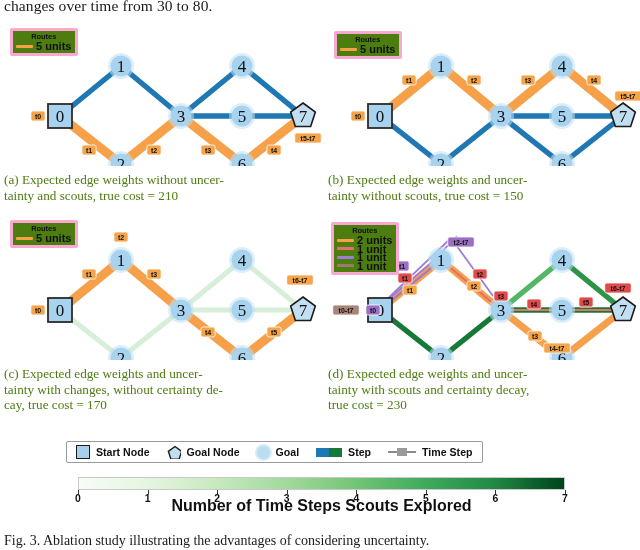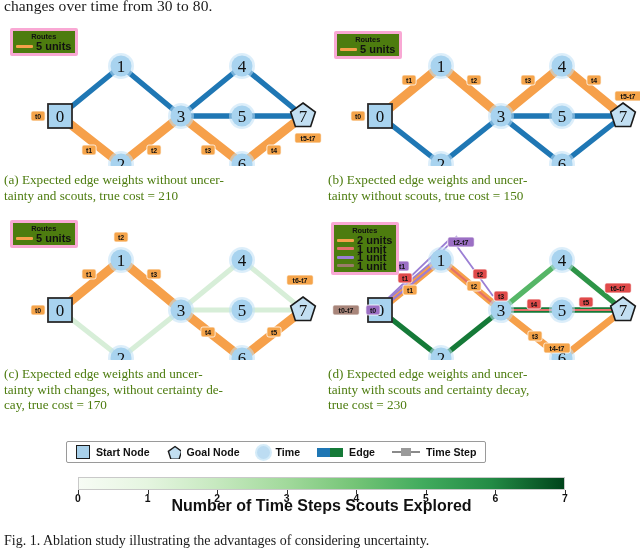--- a/index.html
+++ b/index.html
@@ -551,28 +551,28 @@
         <div class="ml-label">Start Node</div>
       </div>
       <div class="ml-item">
         <svg width="16" height="16" class="sw-goal">
           <polygon points="8.00,1.50 14.66,6.34 12.11,14.16 3.89,14.16 1.34,6.34" fill="#c2dff2" stroke="#1b1b1b" stroke-width="1.4"></polygon>
         </svg>
         <div class="ml-label">Goal Node</div>
       </div>
       <div class="ml-item">
         <div class="sw-node"></div>
-        <div class="ml-label">Time</div>
+        <div class="ml-label">Goal</div>
       </div>
       <div class="ml-item">
         <div class="sw-edge">
           <i style="background: rgb(31, 119, 180);"></i>
           <i style="background: rgb(21, 122, 56);"></i>
         </div>
-        <div class="ml-label">Edge</div>
+        <div class="ml-label">Step</div>
       </div>
       <div class="ml-item">
         <div class="sw-ts">
           <div class="bar"></div>
           <div class="box"></div>
         </div>
         <div class="ml-label">Time Step</div>
       </div>
     </div>
 
@@ -592,15 +592,15 @@
         <div class="cbar-tick" style="left: calc(71.4286% + 0px);"></div>
         <div class="cbar-ticklabel" style="left: 71.4286%;">5</div>
         <div class="cbar-tick" style="left: calc(85.7143% + 0px);"></div>
         <div class="cbar-ticklabel" style="left: 85.7143%;">6</div>
         <div class="cbar-tick" style="left: calc(100% + 0px);"></div>
         <div class="cbar-ticklabel" style="left: 100%;">7</div>
       </div>
     <div class="cbar-title">Number of Time Steps Scouts Explored</div>
   </div>
 
-  <div class="fig-caption">Fig. 1.   Ablation study illustrating the advantages of considering uncertainty.</div>
+  <div class="fig-caption">Fig. 3.   Ablation study illustrating the advantages of considering uncertainty.</div>
 
 </div>
 
 </body></html>

